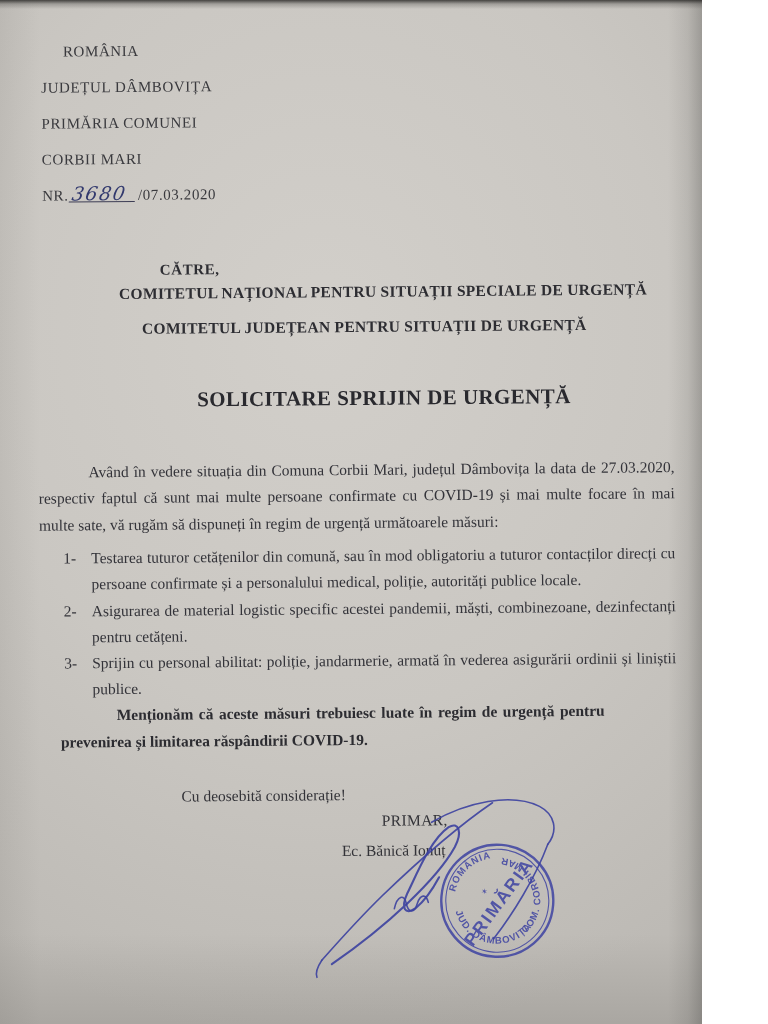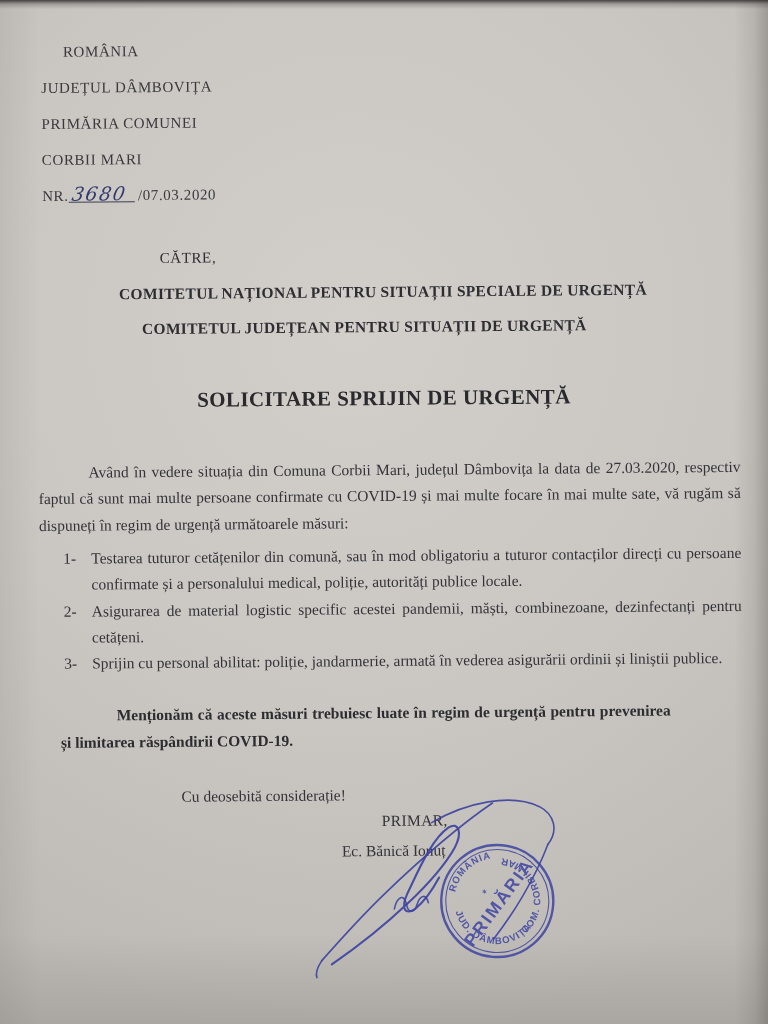--- a/index.html
+++ b/index.html
@@ -1,18 +1,18 @@
 <!DOCTYPE html>
 <html lang="ro"><head>
 <meta charset="utf-8">
 <style>
   html,body{margin:0;padding:0;}
   .photo{
     position:relative;
-    width:768px;height:1024px;
+    width:702px;height:1024px;
     overflow:hidden;
     background:#7dd3fc;
     font-family:"Liberation Serif","DejaVu Serif",serif;
   }
   
   .photo::before{
     content:"";position:absolute;inset:0;z-index:0;
     background:
       linear-gradient(180deg, rgba(35,34,32,.8) 0px, rgba(35,34,32,.25) 4px, rgba(35,34,32,0) 9px),
       linear-gradient(270deg, rgba(50,50,48,.28) 0px, rgba(50,50,48,.10) 14px, rgba(50,50,48,0) 34px),
@@ -31,21 +31,21 @@
   .hdr .indent1{padding-left:22px;}
   .nrline{white-space:nowrap;}
   .hand{
     display:inline-block;
     font-family:"DejaVu Serif",serif;font-style:italic;
     font-size:19px;color:#333a6e;letter-spacing:1.5px;
     transform:skewX(-10deg);
     border-bottom:1.4px solid #3e3e55;
     padding:0 10px 0 2px;margin:0 1px 0 2px;line-height:16px;
   }
-  .catre{left:161px;top:248px;font-weight:normal;font-size:15px;letter-spacing:.6px;color:#2e2e33;}
+  .catre{left:161px;top:260px;font-weight:bold;font-size:15px;letter-spacing:.6px;color:#2e2e33;}
   .cmt{left:0;width:768px;text-align:center;font-weight:bold;font-size:15.5px;letter-spacing:.3px;color:#2d2d32;}
   .cmt1{top:283px;}
   .cmt2{top:318px;padding-right:38px;box-sizing:border-box;}
   .title{left:0;top:386px;width:768px;text-align:center;font-weight:bold;font-size:21px;letter-spacing:.4px;color:#29292e;}
   .para{font-size:15.5px;line-height:26.3px;text-align:justify;color:#333339;}
   .intro{left:38px;right:28px;top:457px;text-indent:50px;}
   .measures{left:62px;right:28px;top:543px;margin:0;padding:0;list-style:none;}
   .measures li{display:flex;align-items:flex-start;}
   .measures .num{flex:0 0 28px;}
   .measures .mtext{flex:1;text-align:justify;}

